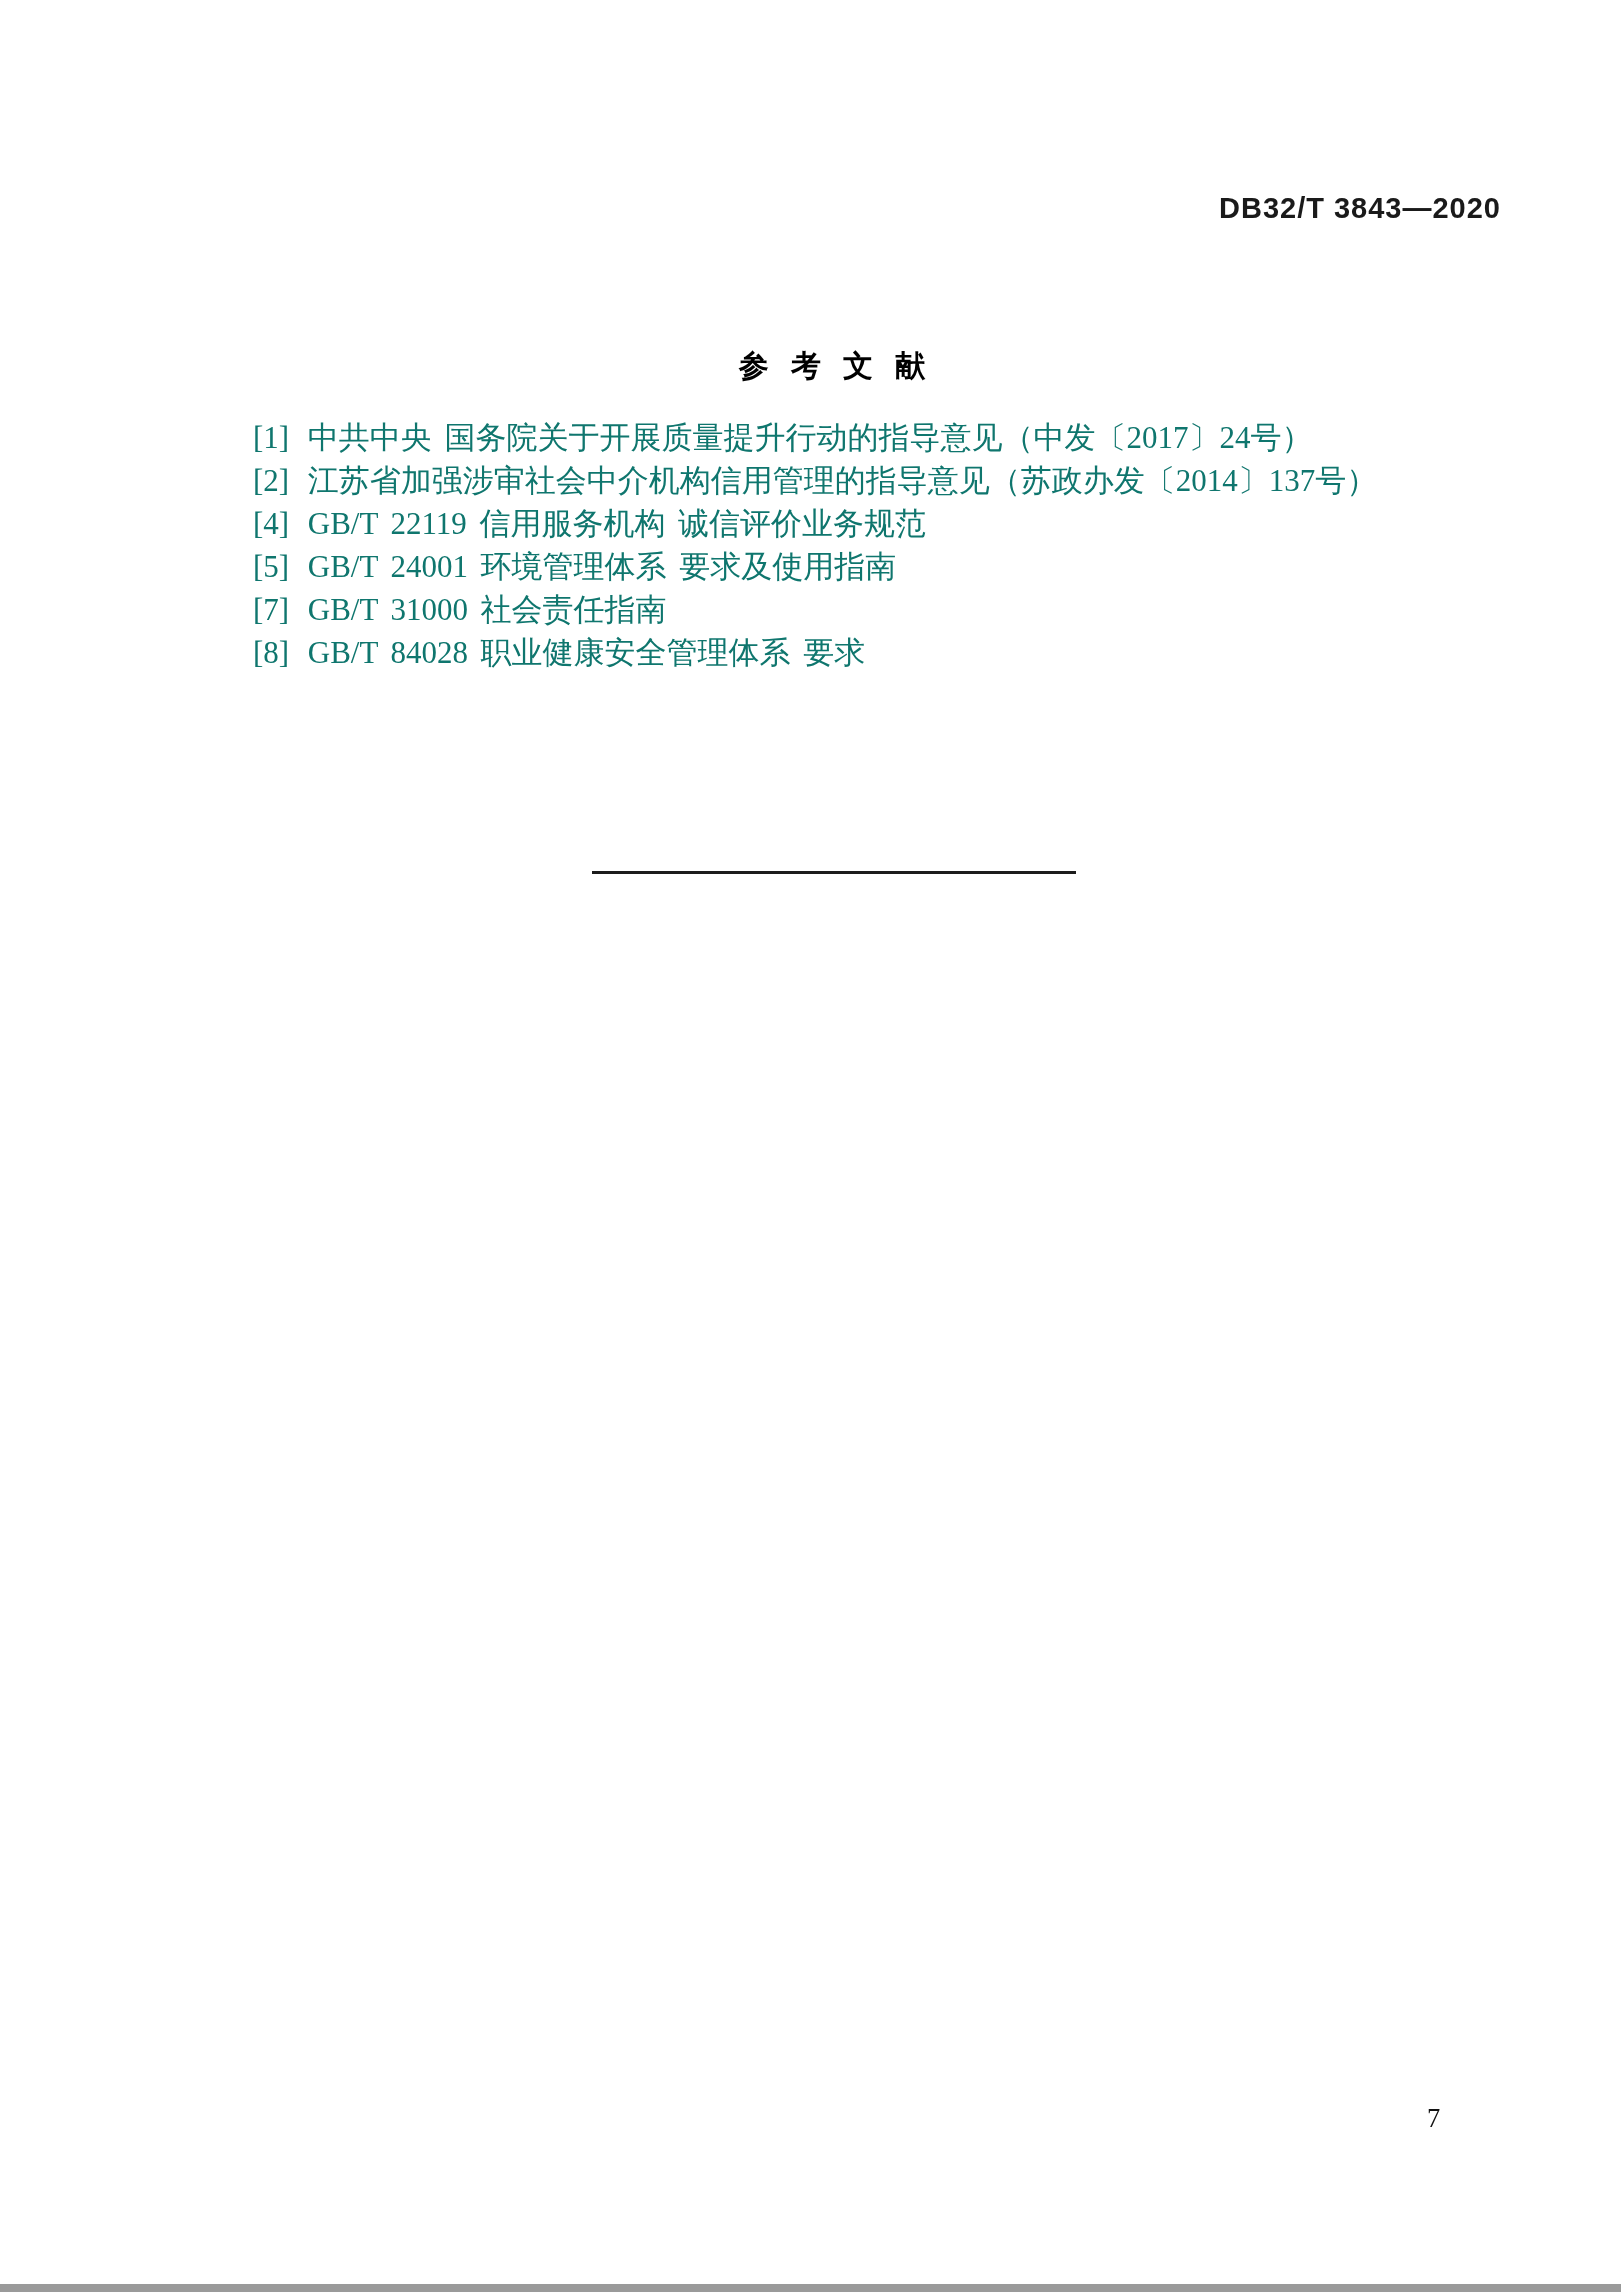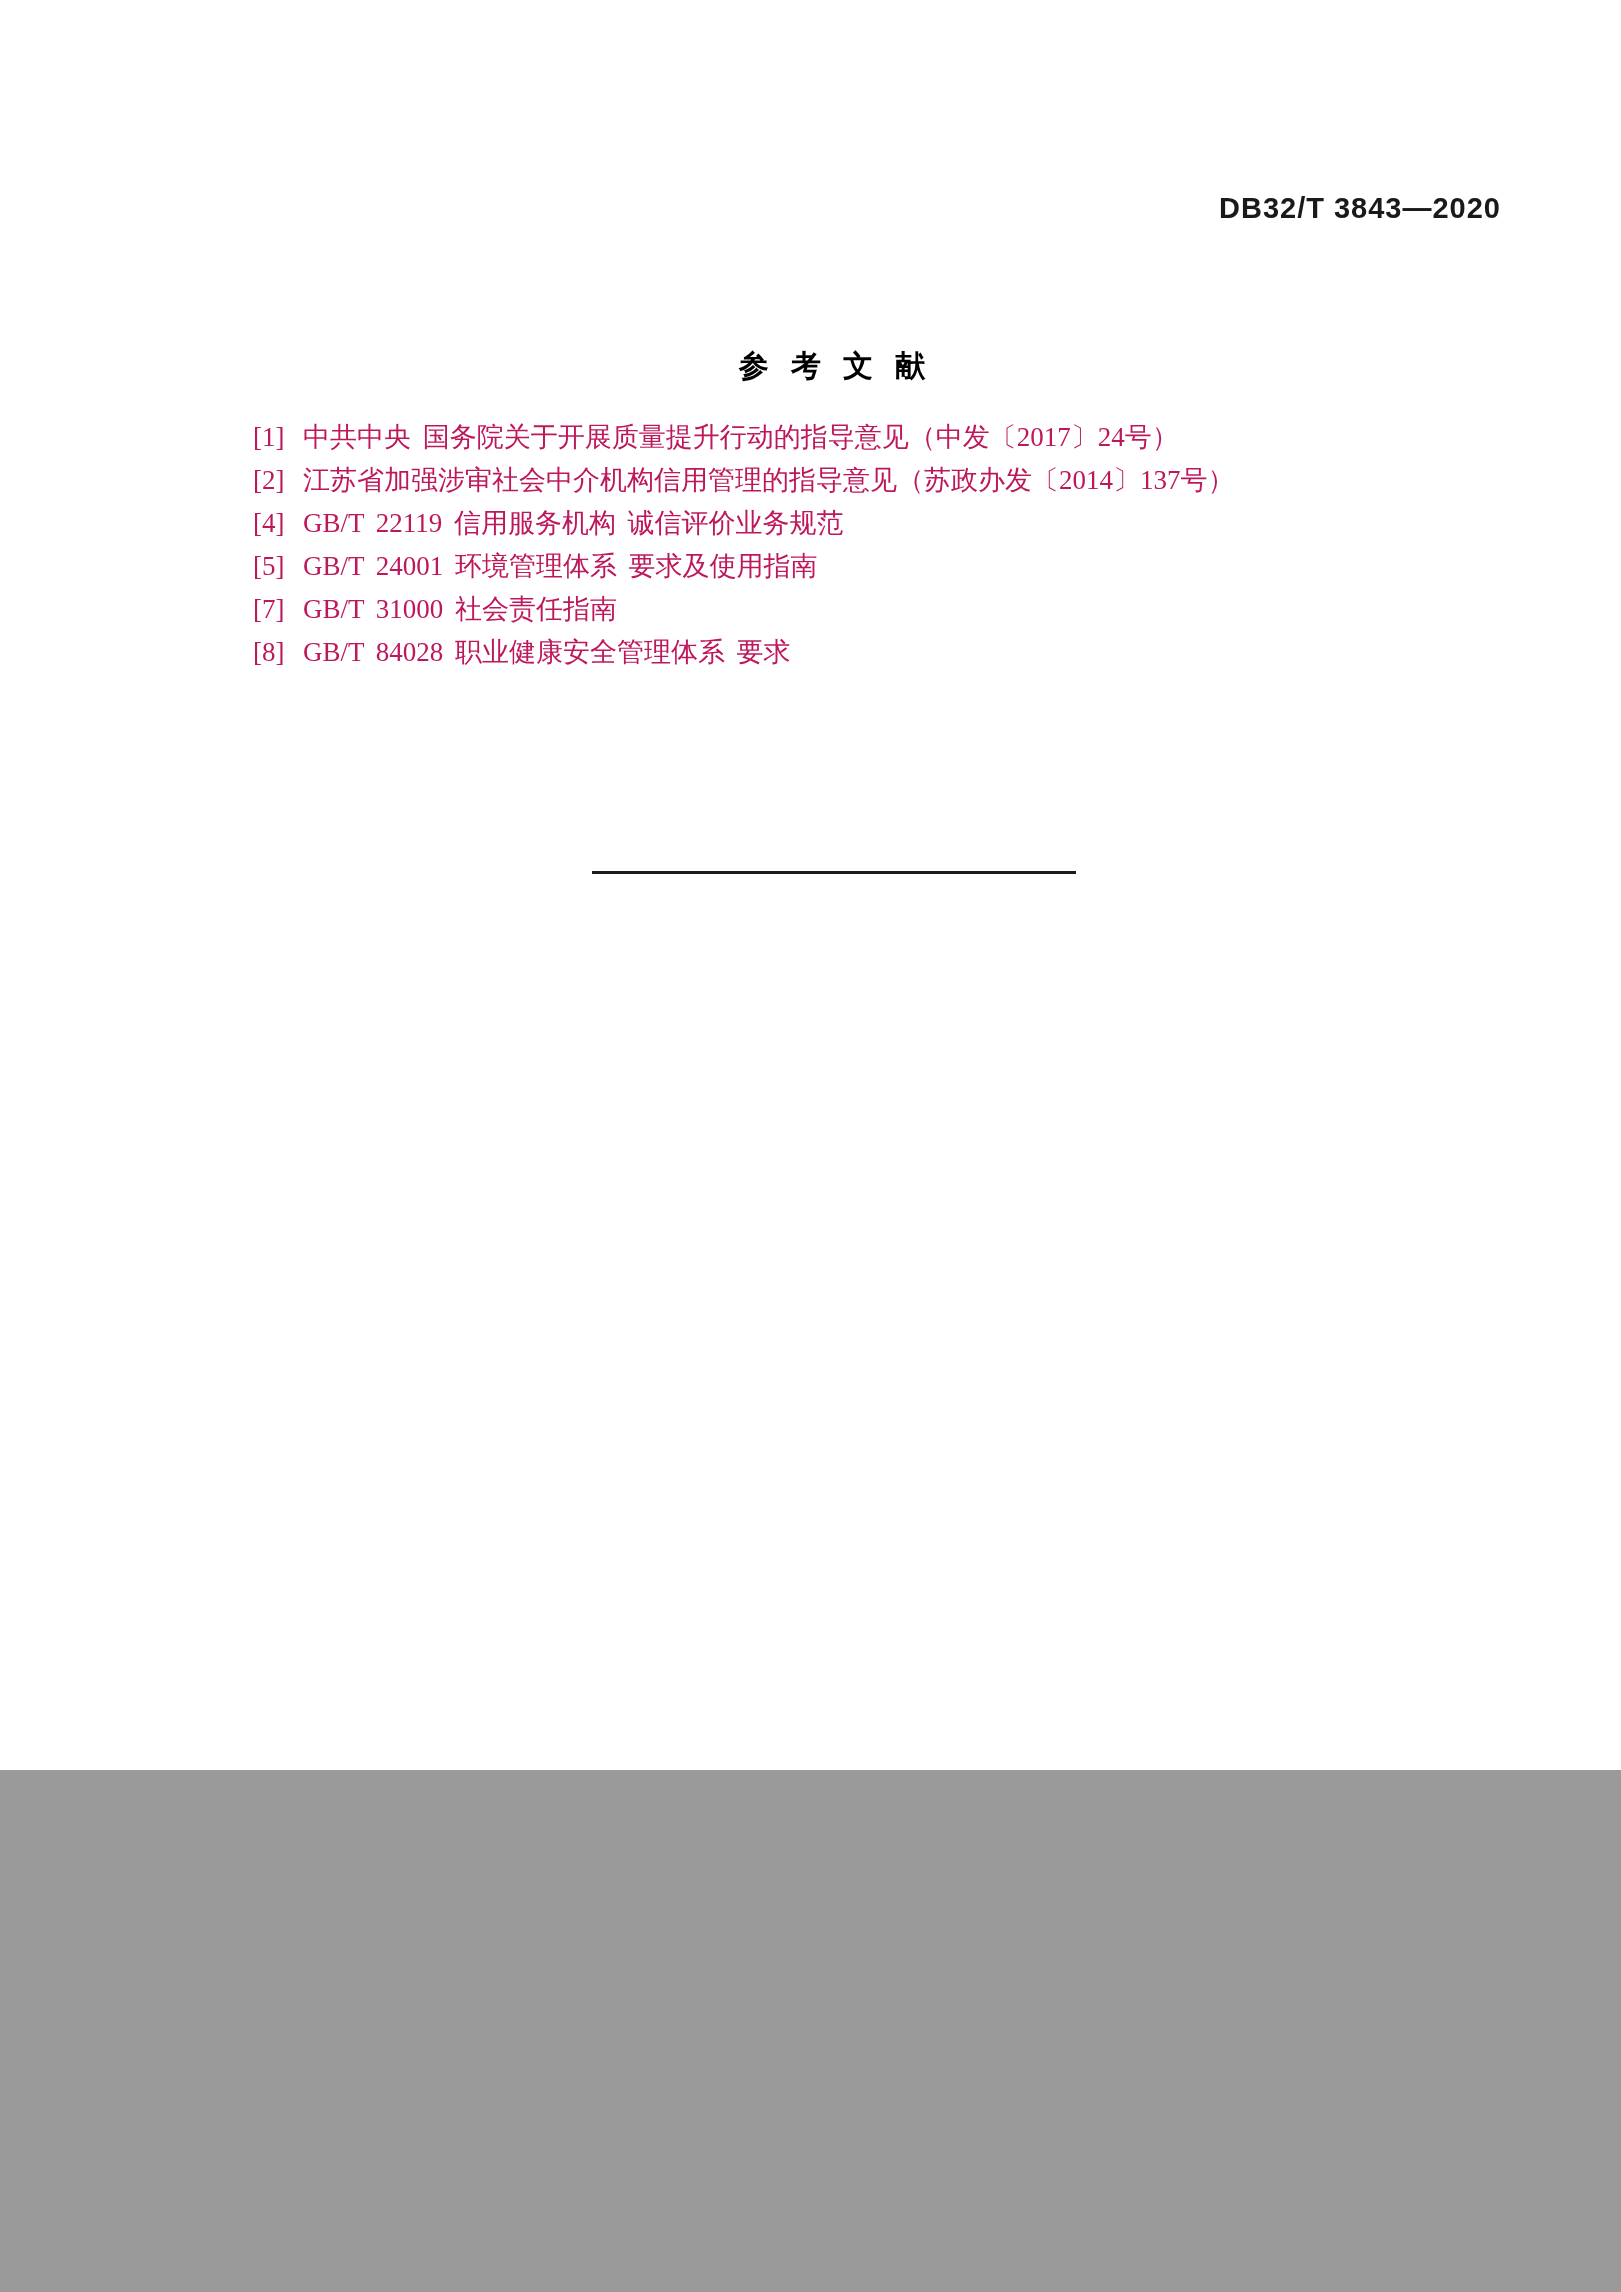--- a/index.html
+++ b/index.html
@@ -3,21 +3,21 @@
 <meta charset="utf-8">
 <style>
   html, body {
     margin: 0;
     padding: 0;
     background: #9a9a9a;
   }
   .page {
     position: relative;
     width: 1621px;
-    height: 1770px;
+    height: 2284px;
     margin: 0 auto;
     background: #ffffff;
     overflow: hidden;
     color: #111;
   }
   .std-code {
     position: absolute;
     top: 192px;
     left: 1219px;
     width: 255px;
@@ -41,22 +41,22 @@
     color: #000;
     word-spacing: 9.8px;
     letter-spacing: 2px;
   }
   .ref-list {
     position: absolute;
     top: 416px;
     left: 253px;
     width: 1137px;
     font-family: "Liberation Serif", "DejaVu Serif", serif;
-    font-size: 27px;
-    color: #be185d;
+    font-size: 31px;
+    color: #0f766e;
   }
   .ref-row {
     height: 43px;
     line-height: 43px;
     white-space: nowrap;
     word-spacing: 4.9px;
   }
   .ref-num {
     display: inline-block;
     margin-right: 18.6px;

